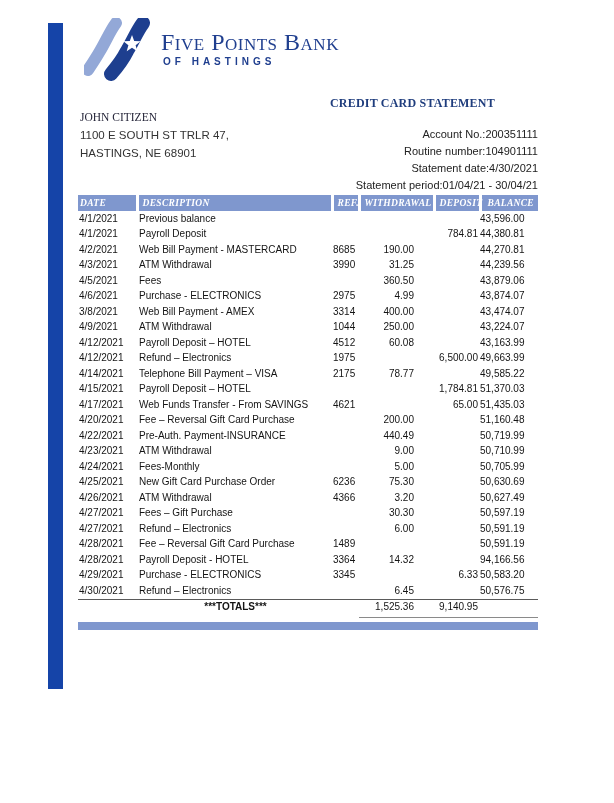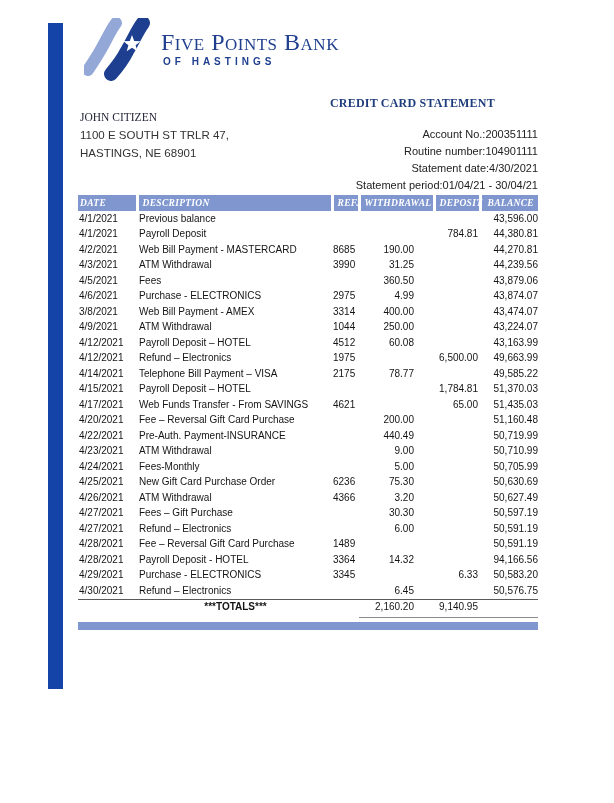--- a/index.html
+++ b/index.html
@@ -41,21 +41,21 @@
     padding:3px 0 3px 4px; border-right:3px solid #fff; height:16px;font-style:italic;
   }
   thead th:first-child { padding-left:2px; }
   thead th:last-child { border-right:none; padding-left:6px; }
   tbody td { padding:2.5px 0; line-height:10.5px; white-space:nowrap; overflow:hidden; }
   td.date { padding-left:1px; }
   td.desc { padding-left:2px; }
   td.ref  { padding-left:1px; }
   td.wd   { text-align:right; padding-right:20px; }
   td.dep  { text-align:right; padding-right:2px; }
-  td.bal  { text-align:right; padding-right:0; }
+  td.bal  { padding-right:0; }
   tr.totals td { border-top:1px solid #5a5a5a; padding-bottom:4px; }
   tr.totals td.desc { text-align:center; font-weight:bold; }
   tr.totals td.wd, tr.totals td.dep, tr.totals td.bal { border-bottom:1px solid #8a8a8a; }
   .bottombar { margin-top:4px; height:8px; background:#7f97ce; }
 
   
   .footer-title { position:absolute; top:711px; left:78px; width:460px; text-align:center;
     font-size:16px; font-weight:bold; font-style:italic; color:#1b4fa5; }
   .footer-rule { position:absolute; top:735px; left:78px; width:460px; border-top:2px solid #16365c; }
   .footer-lines { position:absolute; top:741px; left:78px; width:460px; text-align:center;
@@ -336,21 +336,21 @@
       <td class="wd">6.45</td>
       <td class="dep"></td>
       <td class="bal">50,576.75</td>
     </tr>
         </tbody>
       <tbody>
         <tr class="totals">
           <td class="date"></td>
           <td class="desc">***TOTALS***</td>
           <td class="ref"></td>
-          <td class="wd">2,160.20</td>
+          <td class="wd">1,525.36</td>
           <td class="dep">9,140.95</td>
           <td class="bal"></td>
         </tr>
       </tbody>
     </table>
     <div class="bottombar"></div>
   </div>
 
   <div class="footer-title">Five Points Bank</div>
   <div class="footer-rule"></div>

